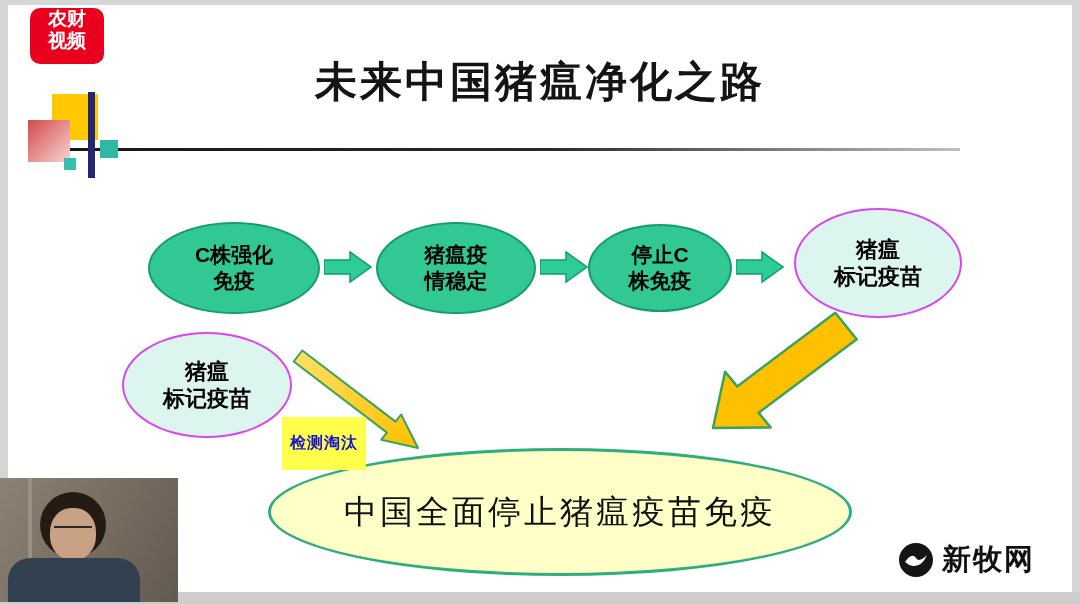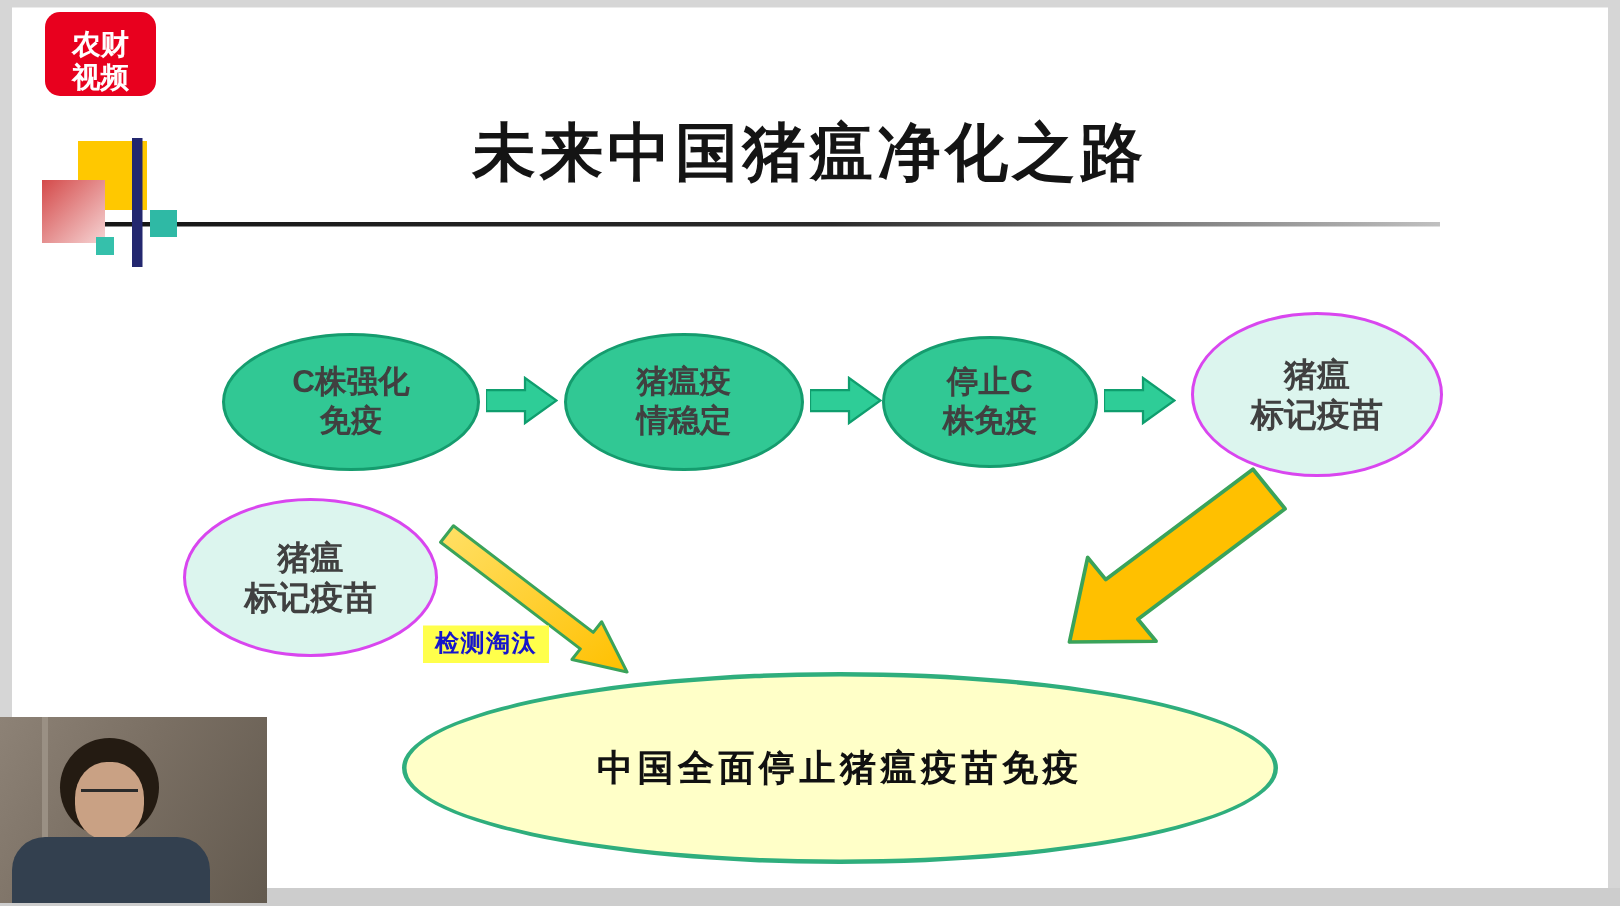--- a/index.html
+++ b/index.html
@@ -8,50 +8,50 @@
     position:relative; width:1080px; height:604px; margin:0 auto;
     background:#d6d6d6; overflow:hidden;
     font-family:"Liberation Sans","DejaVu Sans",sans-serif;
   }
   .slide-bg { position:absolute; left:8px; top:5px; right:8px; bottom:12px; background:#ffffff; }
 
   
   .logo {
     position:absolute; left:30px; top:8px; width:74px; height:56px;
     background:#e8001e; border-radius:10px; color:#fff; font-weight:bold;
-    font-size:19px; line-height:1.15; display:flex; align-items:flex-end; justify-content:center;
+    font-size:19px; line-height:1.15; display:flex; align-items:flex-start; justify-content:center;
     text-align:center; white-space:pre-line; z-index:5;
   }
   .logo::after {
     content:""; position:absolute; left:8px; bottom:-7px;
     border:8px solid transparent; border-top-color:#e8001e; border-left-width:4px; border-right-width:4px;
   }
 
   .title {
-    position:absolute; left:0; top:74px; width:100%; text-align:center;
+    position:absolute; left:0; top:54px; width:100%; text-align:center;
     font-size:42px; font-weight:bold; color:#141414; letter-spacing:3px; z-index:3;
   }
 
   
   .deco-sq { position:absolute; z-index:2; }
   .sq-yellow { left:52px; top:94px; width:46px; height:46px; background:#ffc800; }
   .sq-pink   { left:28px; top:120px; width:42px; height:42px;
                background:linear-gradient(135deg,#d44a4a 0%,#f6d4d4 100%); }
   .sq-teal1  { left:100px; top:140px; width:18px; height:18px; background:#2fb9a5; }
   .sq-teal2  { left:64px;  top:158px; width:12px; height:12px; background:#35c0ab; }
   .bar-navy  { left:88px; top:92px; width:7px; height:86px; background:#23276f; }
   .hrule {
     position:absolute; left:60px; top:148px; width:900px; height:3px; z-index:1;
     background:linear-gradient(to right,#161616 0%,#2a2a2a 55%,#c0c0c0 100%);
   }
 
   
   .node {
     position:absolute; border-radius:50%; display:flex; align-items:center; justify-content:center;
-    text-align:center; font-weight:bold; color:#404040; white-space:pre-line;
+    text-align:center; font-weight:bold; color:#000000; white-space:pre-line;
     font-size:21px; line-height:1.25; z-index:4;
   }
   .node-green { background:#31c894; border:2px solid #159c6e; }
   .node-light { background:#dcf5ee; border:2px solid #d946ef; }
   .n1 { left:148px; top:222px; width:172px; height:92px; }
   .n2 { left:376px; top:222px; width:160px; height:92px; }
   .n3 { left:588px; top:224px; width:144px; height:88px; }
   .n4 { left:794px; top:208px; width:168px; height:110px; font-size:22px; }
   .n5 { left:122px; top:332px; width:170px; height:106px; font-size:22px; }
 
@@ -59,28 +59,28 @@
   .a1 { left:324px; top:250px; }
   .a2 { left:540px; top:250px; }
   .a3 { left:736px; top:250px; }
 
   .small-arrow { position:absolute; left:288px; top:348px; z-index:3; }
   .big-arrow   { position:absolute; left:688px; top:306px; z-index:3; }
 
   .edge-label {
     position:absolute; left:282px; top:417px; z-index:5;
     background:#ffff4b; color:#1515cc; font-weight:bold; font-size:16px;
-    padding:2px 8px; letter-spacing:1px;
+    padding:16px 8px; letter-spacing:1px;
   }
 
   .result {
     position:absolute; left:268px; top:448px; width:584px; height:128px; z-index:4;
     background:#ffffc8; border:3px solid #2fae7d; border-radius:50%;
     display:flex; align-items:center; justify-content:center;
-    font-size:24px; font-weight:bold; color:#111; letter-spacing:3px; text-align:center;
+    font-size:33px; font-weight:normal; color:#111; letter-spacing:3px; text-align:center;
   }
 
   
   .webcam {
     position:absolute; left:0; top:478px; width:178px; height:124px; z-index:6;
     background:linear-gradient(120deg,#8d8276 0%,#7a6f63 45%,#635a4f 100%); overflow:hidden;
   }
   .webcam .doorline { position:absolute; left:28px; top:0; width:4px; height:100%; background:#9a9084; }
   .webcam .hair { position:absolute; left:40px; top:14px; width:66px; height:66px; background:#241b12; border-radius:50%; }
   .webcam .face { position:absolute; left:50px; top:30px; width:46px; height:52px; background:#c9a184; border-radius:46%; }
@@ -158,13 +158,20 @@
   <div class="result">中国全面停止猪瘟疫苗免疫</div>
 
   <div class="webcam">
     <div class="doorline"></div>
     <div class="hair"></div>
     <div class="face"></div>
     <div class="glasses"></div>
     <div class="body"></div>
   </div>
 
+  <div class="watermark">
+    <svg width="36" height="36" viewBox="0 0 36 36">
+      <circle cx="18" cy="18" r="17" fill="#151515"></circle>
+      <path d="M7 20 Q14 10 18 16 Q21 21 29 13 Q24 25 15 24 Q10 23 7 20 Z" fill="#ffffff"></path>
+    </svg>
+    <span class="wm-text">新牧网</span>
+  </div>
 </div>
 
 </body></html>

